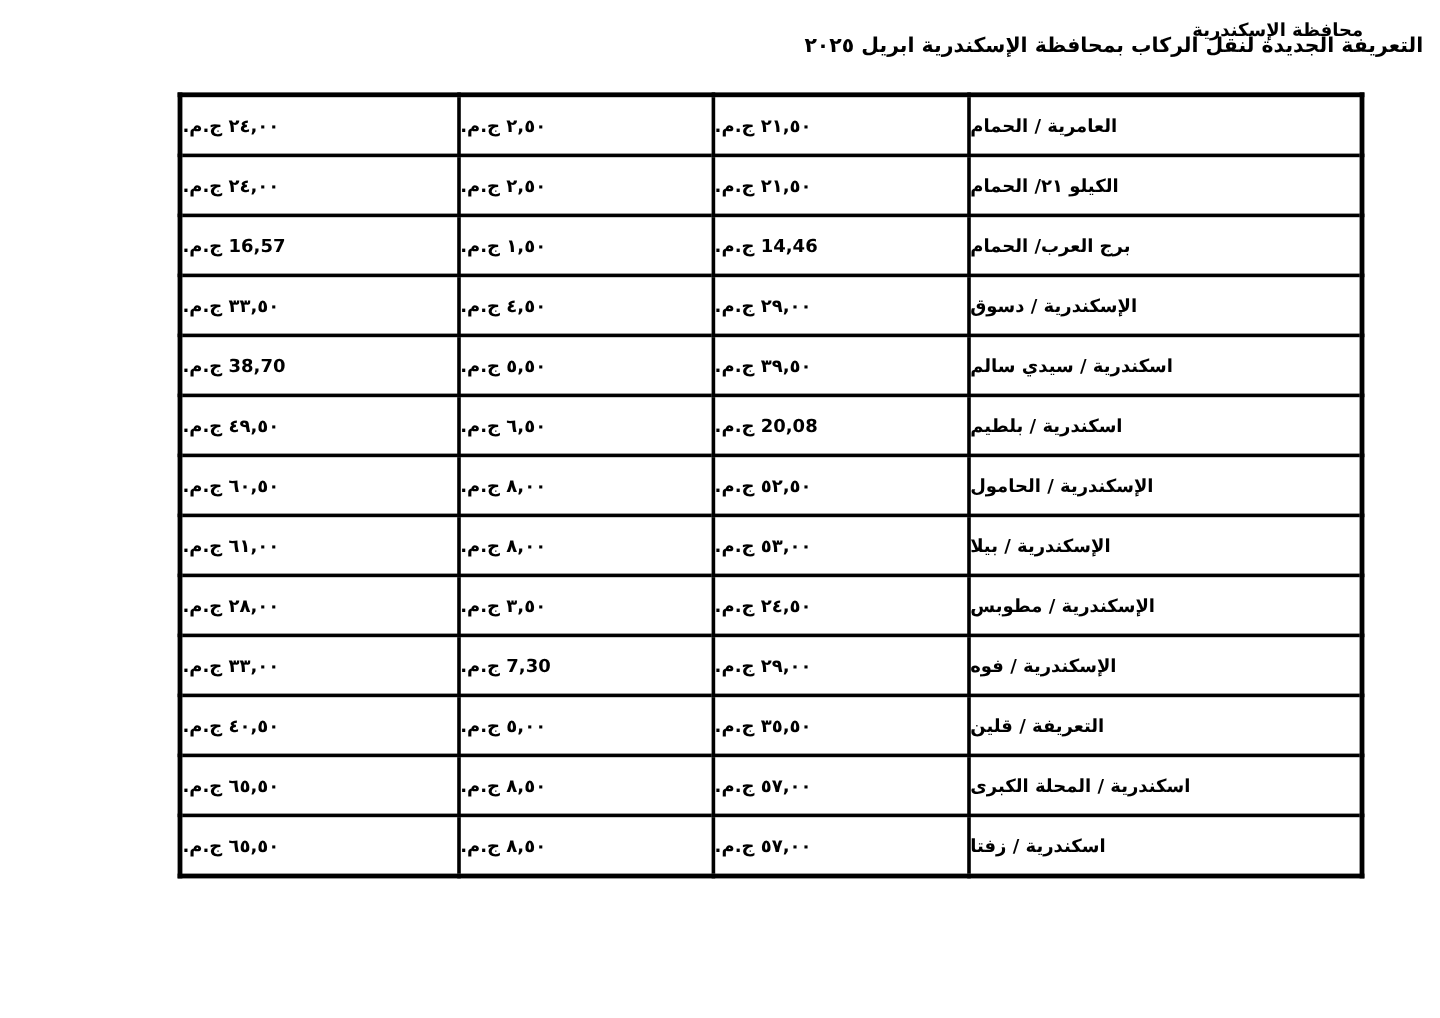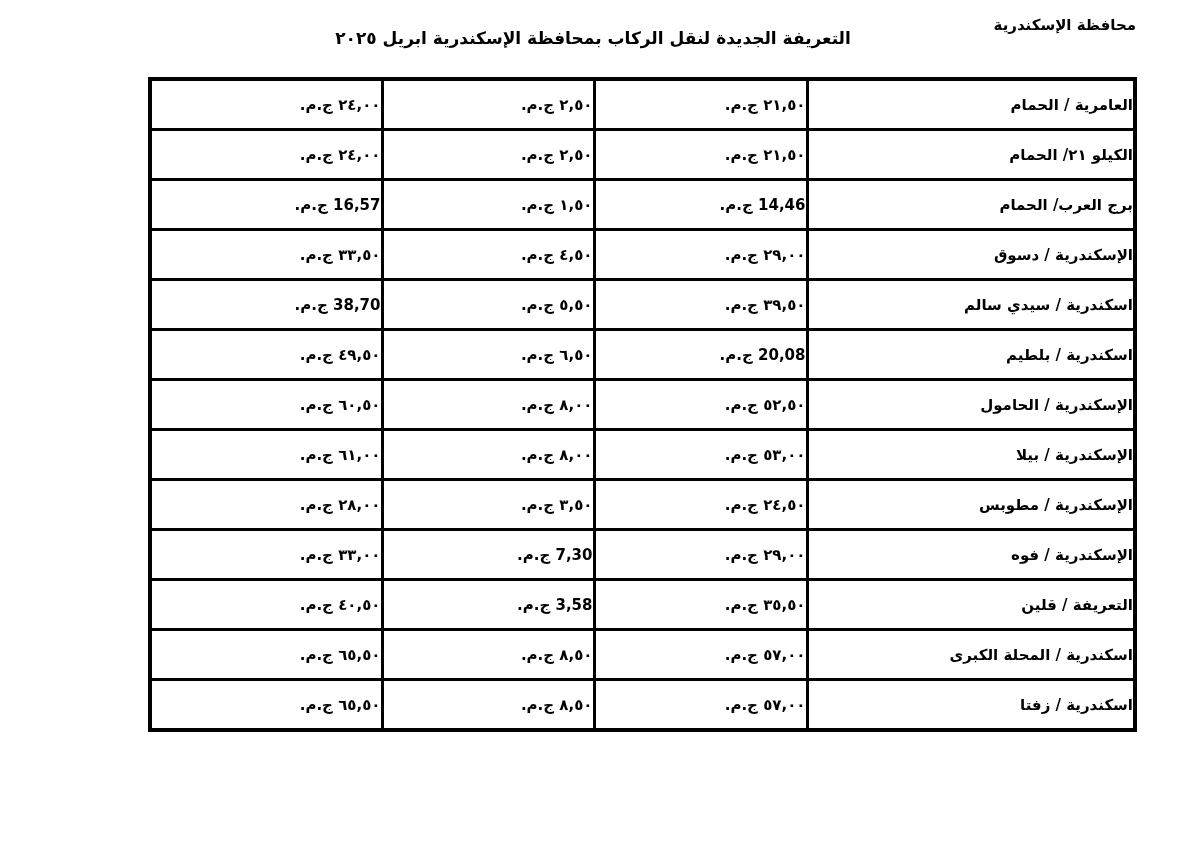--- a/index.html
+++ b/index.html
@@ -19,39 +19,38 @@
     font-size: 15px;
     font-weight: bold;
     direction: rtl;
     white-space: nowrap;
   }
   .doc-title {
     position: absolute;
     top: 28px;
     left: 0;
     width: 1186px;
-    text-align: center;
     font-size: 17px;
     font-weight: bold;
     direction: rtl;
     white-space: nowrap;
   }
   table.fare-table {
     position: absolute;
     top: 77px;
     left: 148px;
     width: 985px;
     border-collapse: collapse;
     table-layout: fixed;
     border: 4px solid #000;
   }
   table.fare-table td {
     border: 3px solid #000;
     height: 47px;
-    text-align: right;
+    text-align: left;
     vertical-align: middle;
     font-size: 15px;
     font-weight: bold;
     direction: rtl;
     padding: 0;
     white-space: nowrap;
     overflow: hidden;
   }
   td.col-route { border-left-width: 4px; border-right-width: 4px; margin-left: 33px; }
   td.col-current { border-left-width: 4px; border-right-width: 4px; }
@@ -141,21 +140,21 @@
   <tr>
     <td class="col-route">الإسكندرية / فوه</td>
     <td class="col-current">٢٩,٠٠ ج.م.</td>
     <td class="col-increase">7,30 ج.م.</td>
     <td class="col-new">٣٣,٠٠ ج.م.</td>
   </tr>
 
   <tr>
     <td class="col-route">التعريفة / قلين</td>
     <td class="col-current">٣٥,٥٠ ج.م.</td>
-    <td class="col-increase">3,58 ج.م.</td>
+    <td class="col-increase">٥,٠٠ ج.م.</td>
     <td class="col-new">٤٠,٥٠ ج.م.</td>
   </tr>
 
   <tr>
     <td class="col-route">اسكندرية / المحلة الكبرى</td>
     <td class="col-current">٥٧,٠٠ ج.م.</td>
     <td class="col-increase">٨,٥٠ ج.م.</td>
     <td class="col-new">٦٥,٥٠ ج.م.</td>
   </tr>
 

